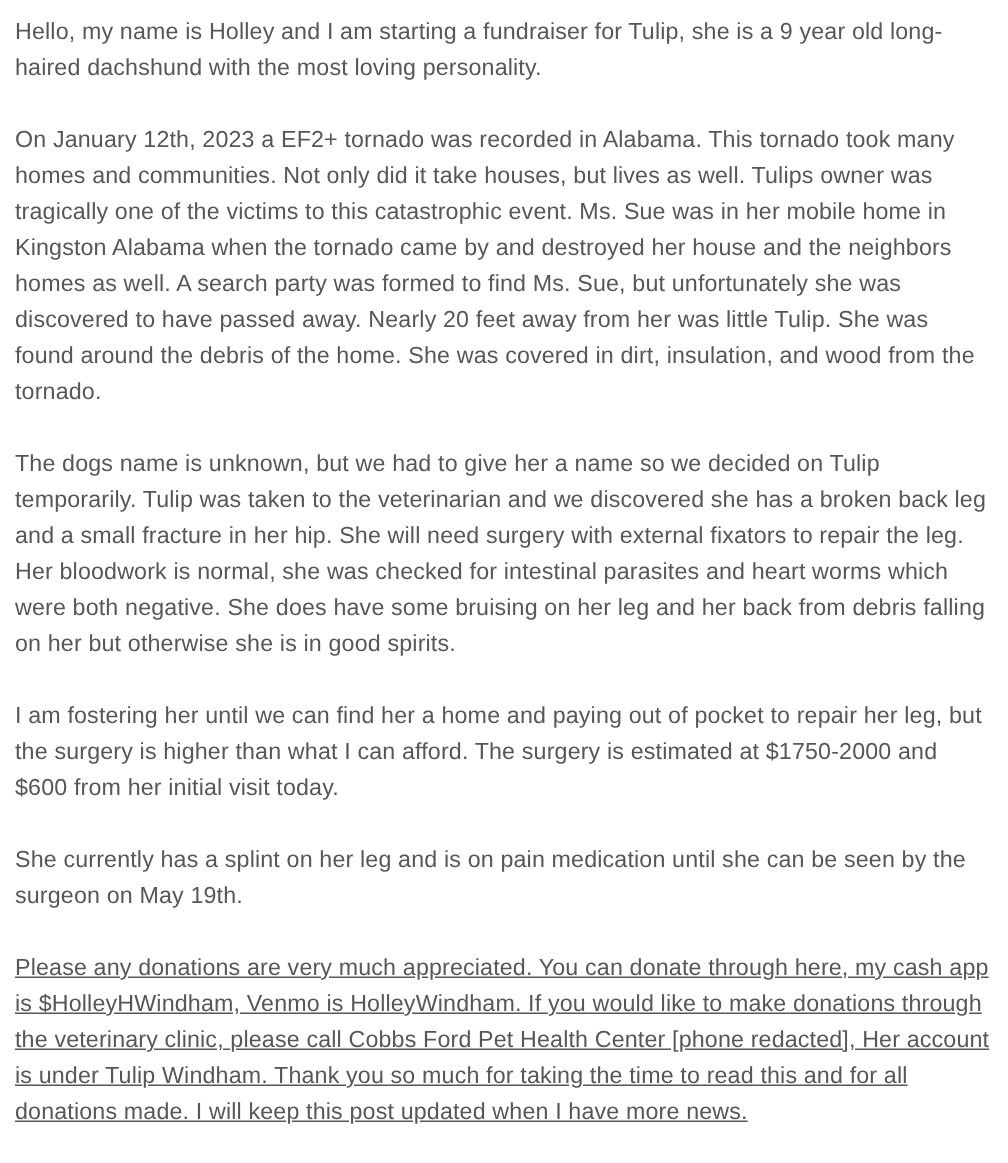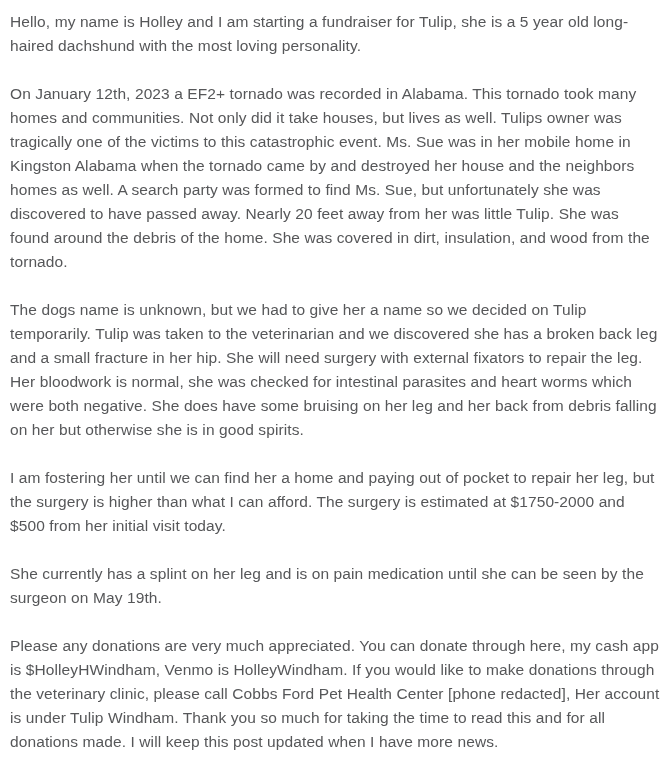--- a/index.html
+++ b/index.html
@@ -21,25 +21,26 @@
     font-size: 15.5px;
     line-height: 24px;
     letter-spacing: 0.1px;
     font-weight: 400;
   }
   .story p {
     margin: 0 0 24px 0;
   }
   .story p:last-child {
     margin-bottom: 16px;
+    text-decoration: underline;
   }
 </style>
 </head>
 <body>
 
 <div class="story">
-  <p>Hello, my name is Holley and I am starting a fundraiser for Tulip, she is a 5 year old long-haired dachshund with the most loving personality.</p>
+  <p>Hello, my name is Holley and I am starting a fundraiser for Tulip, she is a 9 year old long-haired dachshund with the most loving personality.</p>
   <p>On January 12th, 2023 a EF2+ tornado was recorded in Alabama. This tornado took many homes and communities. Not only did it take houses, but lives as well. Tulips owner was tragically one of the victims to this catastrophic event. Ms. Sue was in her mobile home in Kingston Alabama when the tornado came by and destroyed her house and the neighbors homes as well. A search party was formed to find Ms. Sue, but unfortunately she was discovered to have passed away. Nearly 20 feet away from her was little Tulip. She was found around the debris of the home. She was covered in dirt, insulation, and wood from the tornado.</p>
   <p>The dogs name is unknown, but we had to give her a name so we decided on Tulip temporarily. Tulip was taken to the veterinarian and we discovered she has a broken back leg and a small fracture in her hip. She will need surgery with external fixators to repair the leg. Her bloodwork is normal, she was checked for intestinal parasites and heart worms which were both negative. She does have some bruising on her leg and her back from debris falling on her but otherwise she is in good spirits.</p>
-  <p>I am fostering her until we can find her a home and paying out of pocket to repair her leg, but the surgery is higher than what I can afford. The surgery is estimated at $1750-2000 and $500 from her initial visit today.</p>
+  <p>I am fostering her until we can find her a home and paying out of pocket to repair her leg, but the surgery is higher than what I can afford. The surgery is estimated at $1750-2000 and $600 from her initial visit today.</p>
   <p>She currently has a splint on her leg and is on pain medication until she can be seen by the surgeon on May 19th.</p>
   <p>Please any donations are very much appreciated. You can donate through here, my cash app is $HolleyHWindham, Venmo is HolleyWindham. If you would like to make donations through the veterinary clinic, please call Cobbs Ford Pet Health Center [phone redacted], Her account is under Tulip Windham. Thank you so much for taking the time to read this and for all donations made. I will keep this post updated when I have more news.</p>
 </div>
 
 </body></html>

